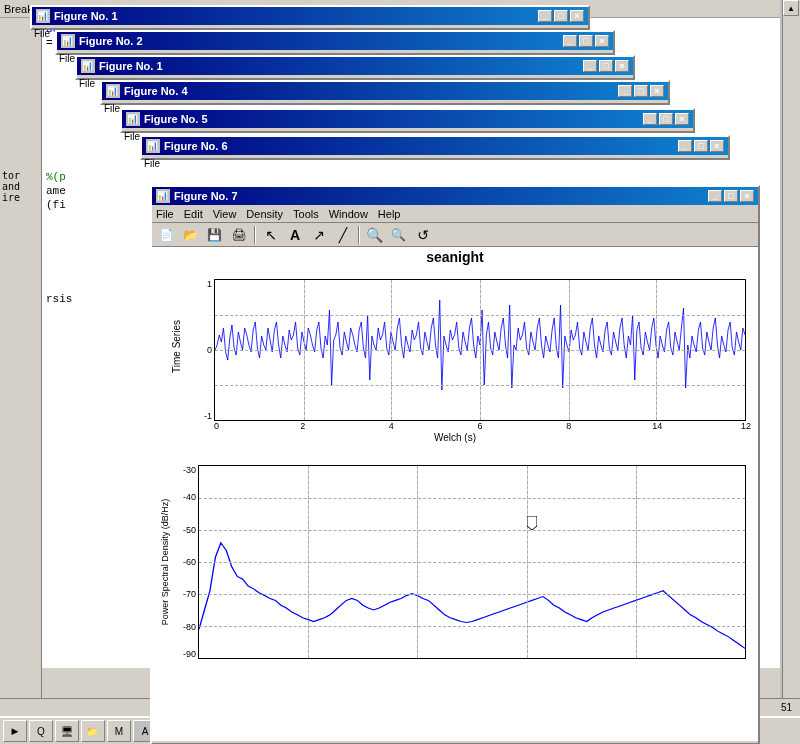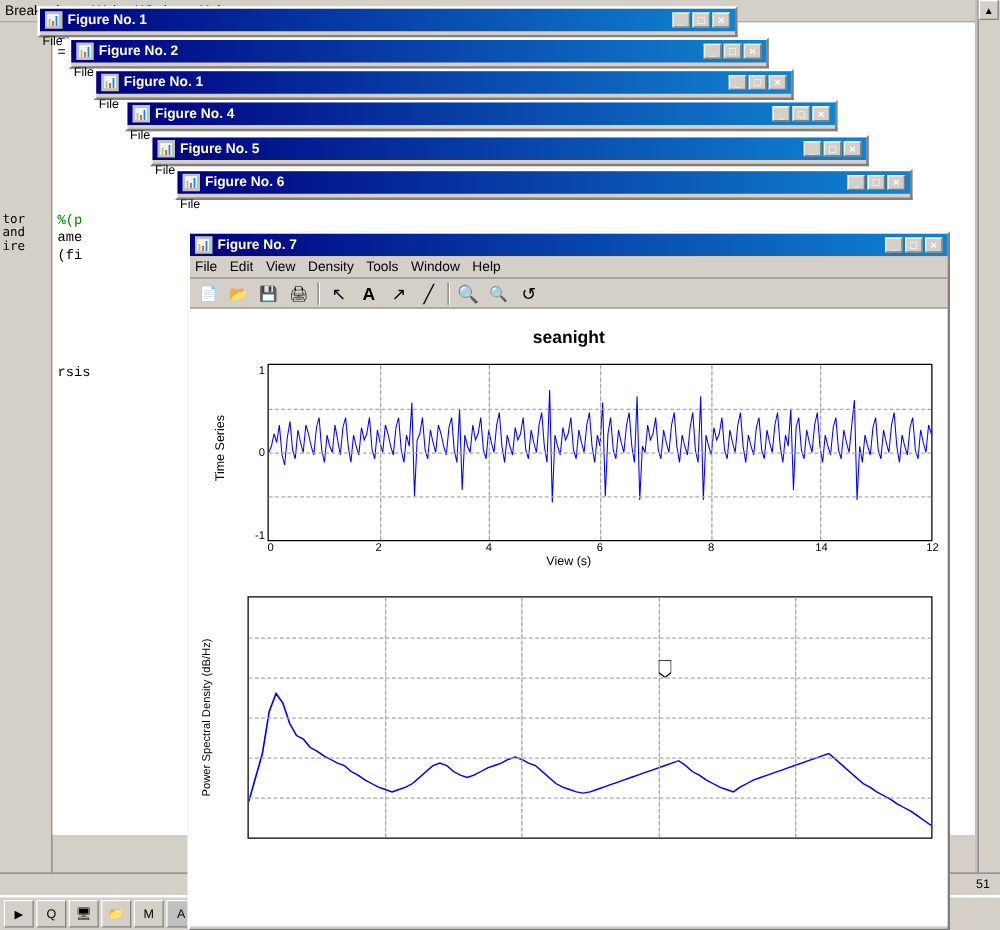--- a/index.html
+++ b/index.html
@@ -443,21 +443,21 @@
     <div class="tb-btn" style="font-size:14px;">↖</div>
     <div class="tb-btn" style="font-size:14px; font-weight:bold;">A</div>
     <div class="tb-btn" style="font-size:14px;">↗</div>
     <div class="tb-btn" style="font-size:14px;">╱</div>
     <div class="tb-separator"></div>
     <div class="tb-btn" style="font-size:14px;">🔍</div>
     <div class="tb-btn" style="font-size:12px;">🔍</div>
     <div class="tb-btn" style="font-size:14px;">↺</div>
   </div>
 
-  <div class="figure-content" style="background:#fff; height: calc(100% - 62px); padding: 14px 4px 4px 4px; overflow:hidden;">
+  <div class="figure-content" style="background:#fff; height: calc(100% - 62px); padding: 2px 4px 4px 4px; overflow:hidden;">
 
     <div class="chart-title">seanight</div>
 
     <div style="position:relative; height:170px; margin-bottom:8px;">
 
       <div style="position:absolute; left:0; top:0; bottom:20px; width:40px; display:flex; align-items:center; justify-content:center;">
         <span style="font-size:10px; transform:rotate(-90deg); white-space:nowrap; display:block;">Time Series</span>
       </div>
 
       <div style="position:absolute; left:40px; top:8px; bottom:20px; width:18px;">
@@ -487,30 +487,39 @@
       <div style="position:absolute; left:58px; right:8px; bottom:2px; height:18px;">
         <span style="position:absolute; left:0; font-size:9px;">0</span>
         <span style="position:absolute; left:16.7%; font-size:9px; transform:translateX(-50%);">2</span>
         <span style="position:absolute; left:33.3%; font-size:9px; transform:translateX(-50%);">4</span>
         <span style="position:absolute; left:50%; font-size:9px; transform:translateX(-50%);">6</span>
         <span style="position:absolute; left:66.7%; font-size:9px; transform:translateX(-50%);">8</span>
         <span style="position:absolute; left:83.3%; font-size:9px; transform:translateX(-50%);">14</span>
         <span style="position:absolute; right:0; font-size:9px; transform:translateX(50%);">12</span>
       </div>
 
-      <div style="position:absolute; bottom:-2px; left:50%; transform:translateX(-50%); font-size:10px;">View (s)</div>
+      <div style="position:absolute; bottom:-2px; left:50%; transform:translateX(-50%); font-size:10px;">Welch (s)</div>
     </div>
 
     <div style="position:relative; height:230px;">
 
 
       <div style="position:absolute; left:0; top:16px; bottom:20px; width:18px; display:flex; align-items:center; justify-content:center;">
         <span style="font-size:9px; transform:rotate(-90deg); white-space:nowrap; display:block; width:180px; text-align:center; transform-origin:center;">Power Spectral Density (dB/Hz)</span>
       </div>
 
+      <div style="position:absolute; left:18px; top:16px; bottom:20px; width:24px;">
+        <span style="position:absolute; top:0; right:2px; font-size:9px;">-30</span>
+        <span style="position:absolute; top:16.7%; right:2px; font-size:9px; transform:translateY(-50%);">-40</span>
+        <span style="position:absolute; top:33.3%; right:2px; font-size:9px; transform:translateY(-50%);">-50</span>
+        <span style="position:absolute; top:50%; right:2px; font-size:9px; transform:translateY(-50%);">-60</span>
+        <span style="position:absolute; top:66.7%; right:2px; font-size:9px; transform:translateY(-50%);">-70</span>
+        <span style="position:absolute; top:83.3%; right:2px; font-size:9px; transform:translateY(-50%);">-80</span>
+        <span style="position:absolute; bottom:0; right:2px; font-size:9px;">-90</span>
+      </div>
 
       <div style="position:absolute; left:42px; right:8px; top:16px; bottom:20px; border:1px solid #000; overflow:hidden;">
 
         <div class="grid-line-v" style="left:20%;"></div>
         <div class="grid-line-v" style="left:40%;"></div>
         <div class="grid-line-v" style="left:60%;"></div>
         <div class="grid-line-v" style="left:80%;"></div>
         <div class="grid-line-h" style="top:16.7%;"></div>
         <div class="grid-line-h" style="top:33.3%;"></div>
         <div class="grid-line-h" style="top:50%;"></div>

